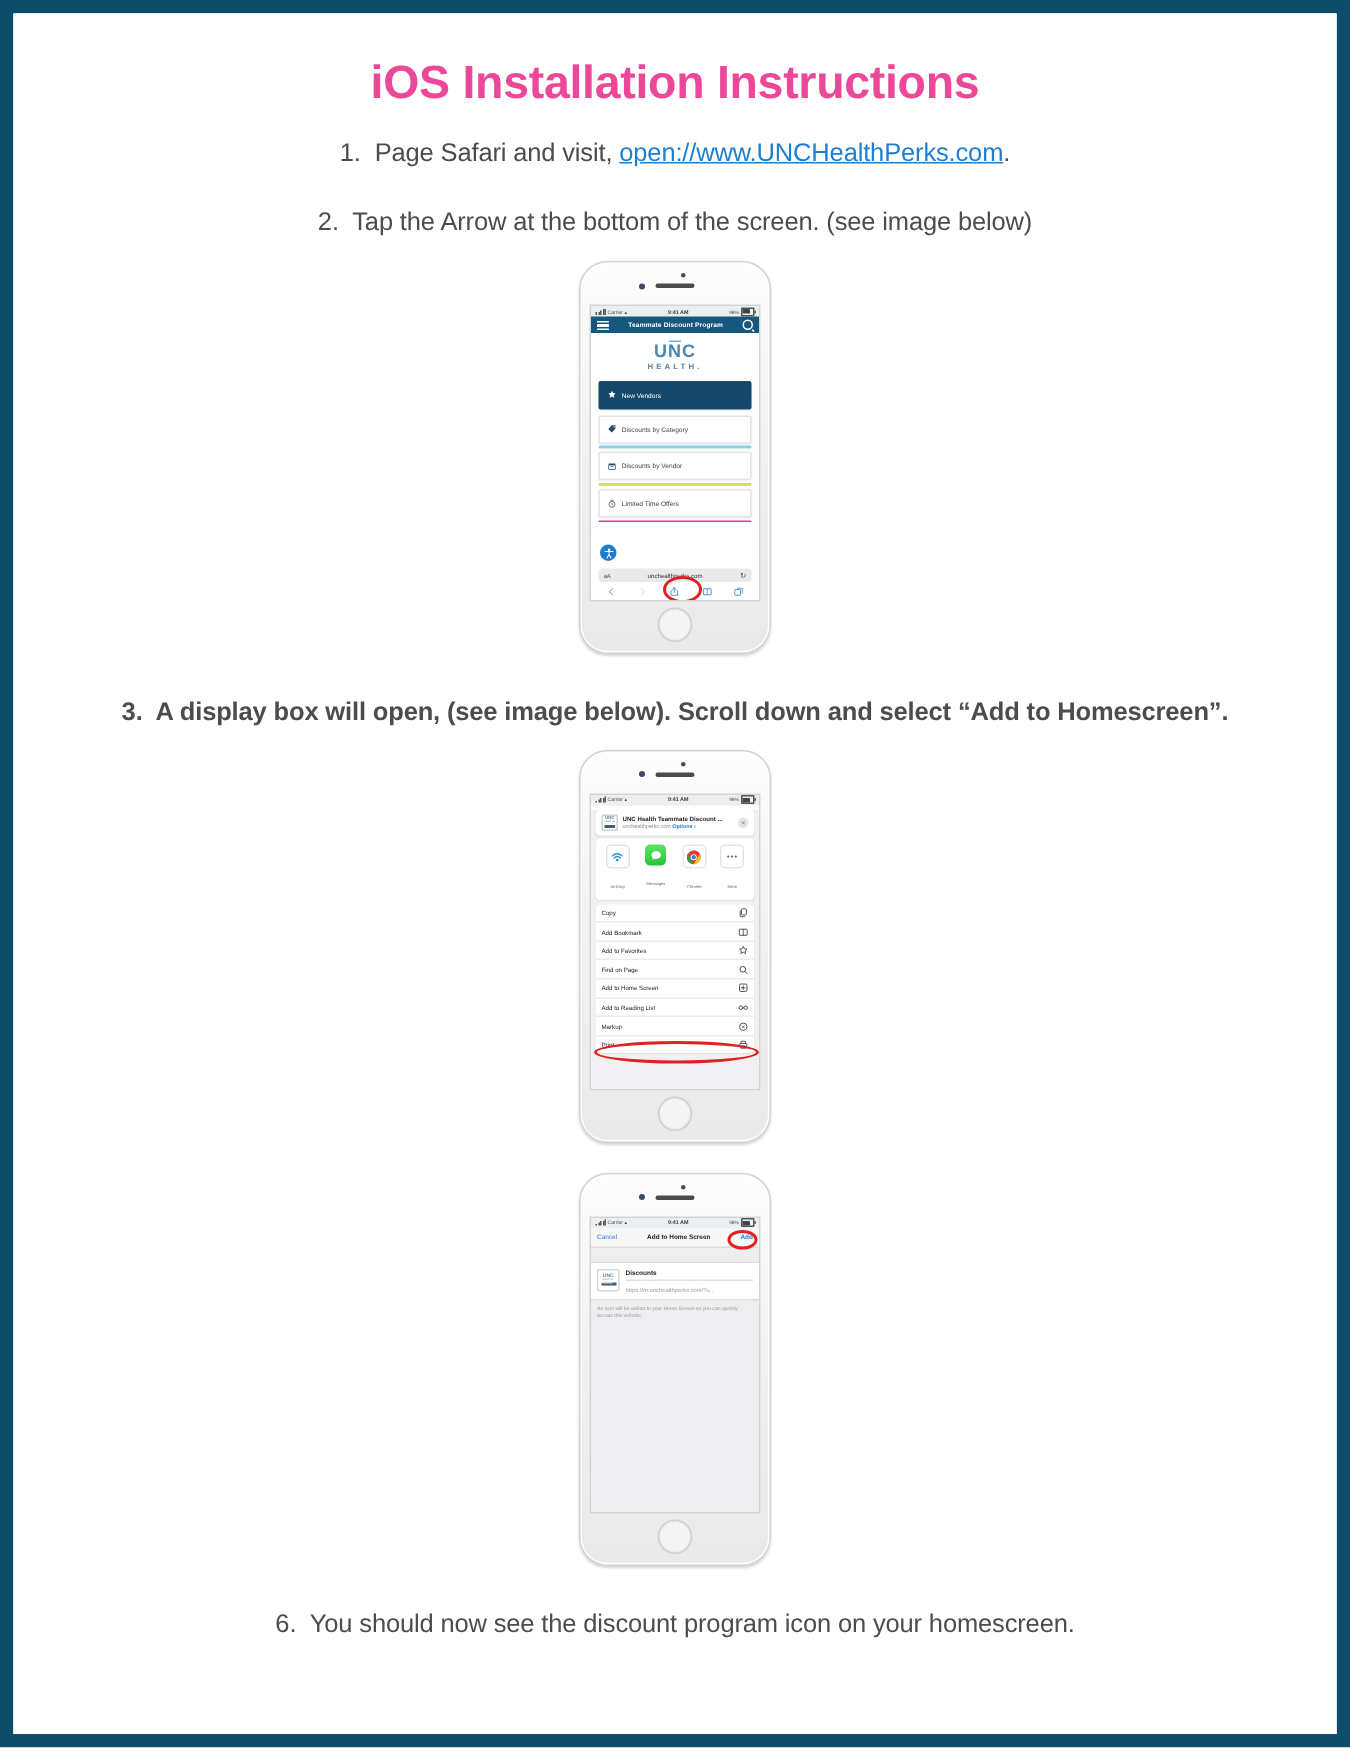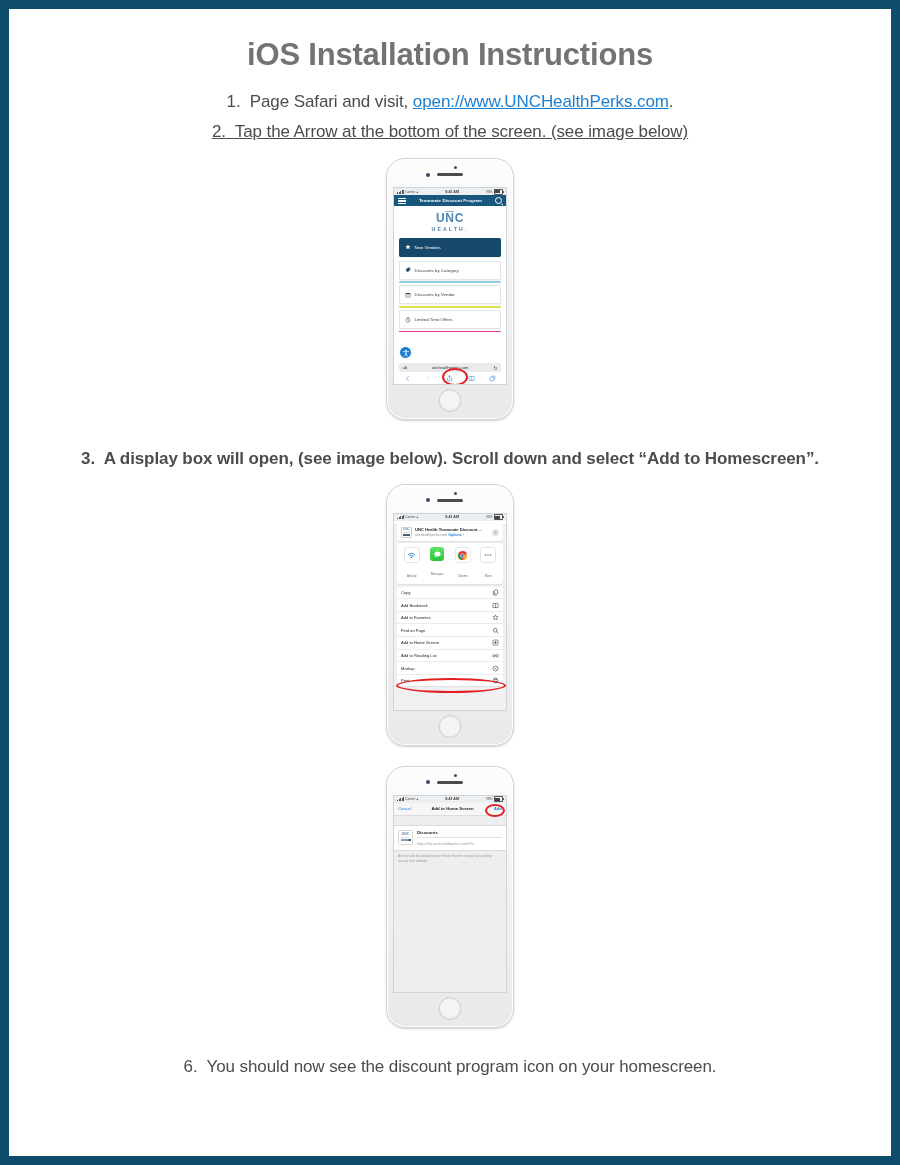--- a/index.html
+++ b/index.html
@@ -21,39 +21,39 @@
     position:relative;
     width:100%;height:100%;
     box-sizing:border-box;
     border:3px solid #ffffff;
     background:#ffffff;
   }
 
   
   .doc-title{
     text-align:center;
-    color:#737373;
+    color:#ec4899;
     font-size:31px;
     font-weight:bold;
     letter-spacing:-0.2px;
     margin:25px 0 0 0;
     line-height:1.15;
   }
   .step{
     text-align:center;
     color:#4c4c4c;
     font-size:17px;
     line-height:1.55;
     margin:0;
     padding:0 14px;
     letter-spacing:-0.1px;
   }
   .link{color:#1d7fd1;}
   .step-1{margin-top:16px;}
-  .step-2{margin-top:4px;text-decoration:underline;}
+  .step-2{margin-top:20px;}
   .step-3{margin-top:0px;}
   .step-4{margin-top:0px;}
   .step-5{margin-top:4px;}
   .step-6{margin-top:0px;}
 
   
   .phone-wrap{display:flex;justify-content:center;}
   .phone{
     position:relative;
     width:128px;height:262px;

